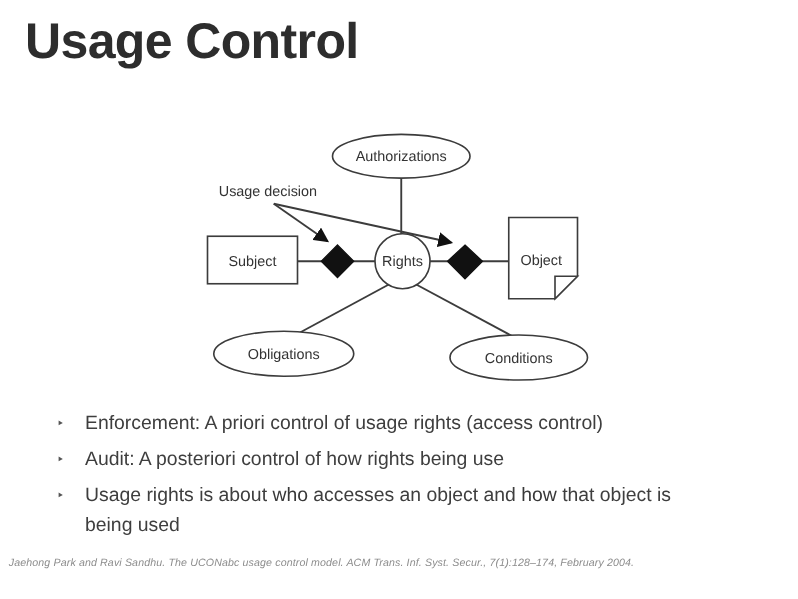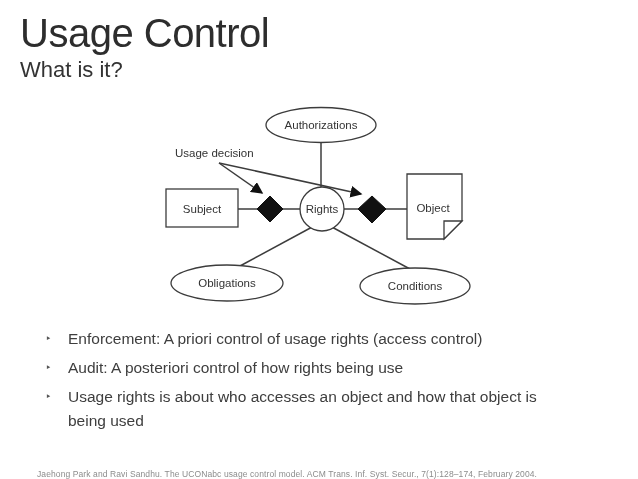--- a/index.html
+++ b/index.html
@@ -15,21 +15,21 @@
     font-family: "Liberation Sans", sans-serif;
     -webkit-font-smoothing: antialiased;
   }
   .slide-header {
     position: absolute;
     left: 20px;
     top: 10px;
   }
   .slide-title {
     font-size: 40px;
-    font-weight: 400;
+    font-weight: 700;
     color: #2d2d2d;
     letter-spacing: -0.5px;
     line-height: 46px;
     white-space: nowrap;
   }
   .slide-subtitle {
     font-size: 22px;
     font-weight: 400;
     color: #333333;
     line-height: 26px;
@@ -86,35 +86,34 @@
   .bullet-text {
     flex: 1 1 auto;
   }
   .bullet-text b {
     font-weight: 400;
     color: #383838;
   }
   .slide-footer {
     position: absolute;
     left: 7px;
-    top: 469px;
+    top: 445px;
     width: 560px;
     font-size: 8.5px;
+    font-style: italic;
     color: #8c8c8c;
     letter-spacing: 0.1px;
     white-space: nowrap;
-    text-align: center;
   }
 </style>
 </head>
 <body>
 
 <header class="slide-header">
   <div class="slide-title">Usage Control</div>
-  <div class="slide-subtitle">What is it?</div>
 </header>
 
 <svg class="diagram-svg" viewBox="0 95 638 220" xmlns="http://www.w3.org/2000/svg">
   <defs>
     <marker id="arrowhead" markerWidth="9" markerHeight="8" refX="7" refY="4" orient="auto">
       <path d="M0,0 L8,4 L0,8 Z" fill="#111111"></path>
     </marker>
   </defs>
 
   <line class="conn" x1="238" y1="209" x2="407" y2="209"></line>

